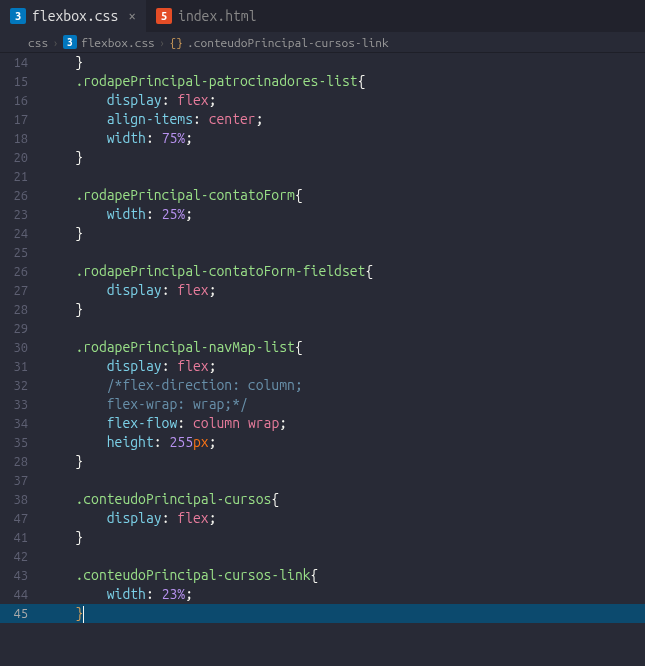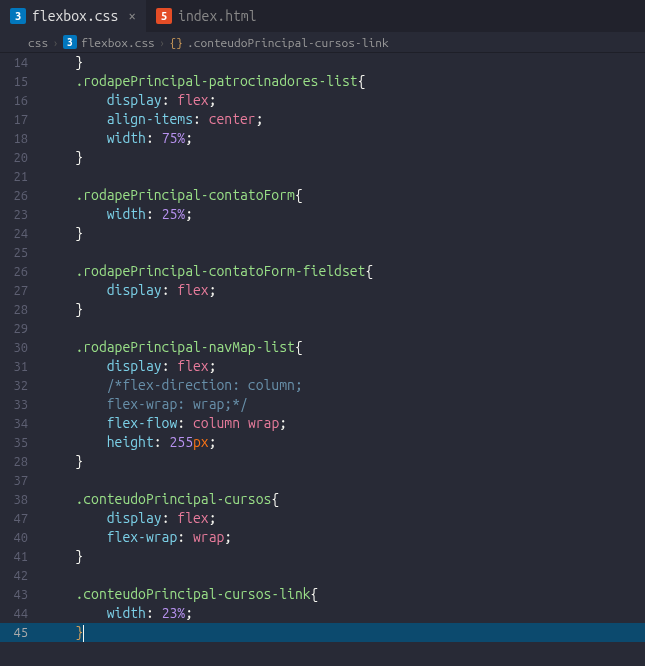--- a/index.html
+++ b/index.html
@@ -156,24 +156,20 @@
     </div>
     <div class="line">
       <span class="gutter">38</span>
       <span class="code"><span class="pu">    </span><span class="sel">.conteudoPrincipal-cursos</span><span class="pu">{</span></span>
     </div>
     <div class="line">
       <span class="gutter">47</span>
       <span class="code"><span class="pu">        </span><span class="prop">display</span><span class="pu">: </span><span class="val">flex</span><span class="pu">;</span></span>
     </div>
     <div class="line">
-      <span class="gutter">40</span>
-      <span class="code"><span class="pu">        </span><span class="prop">flex-wrap</span><span class="pu">: </span><span class="val">wrap</span><span class="pu">;</span></span>
-    </div>
-    <div class="line">
       <span class="gutter">41</span>
       <span class="code"><span class="pu">    }</span></span>
     </div>
     <div class="line">
       <span class="gutter">42</span>
       <span class="code"></span>
     </div>
     <div class="line">
       <span class="gutter">43</span>
       <span class="code"><span class="pu">    </span><span class="sel">.conteudoPrincipal-cursos-link</span><span class="pu">{</span></span>

